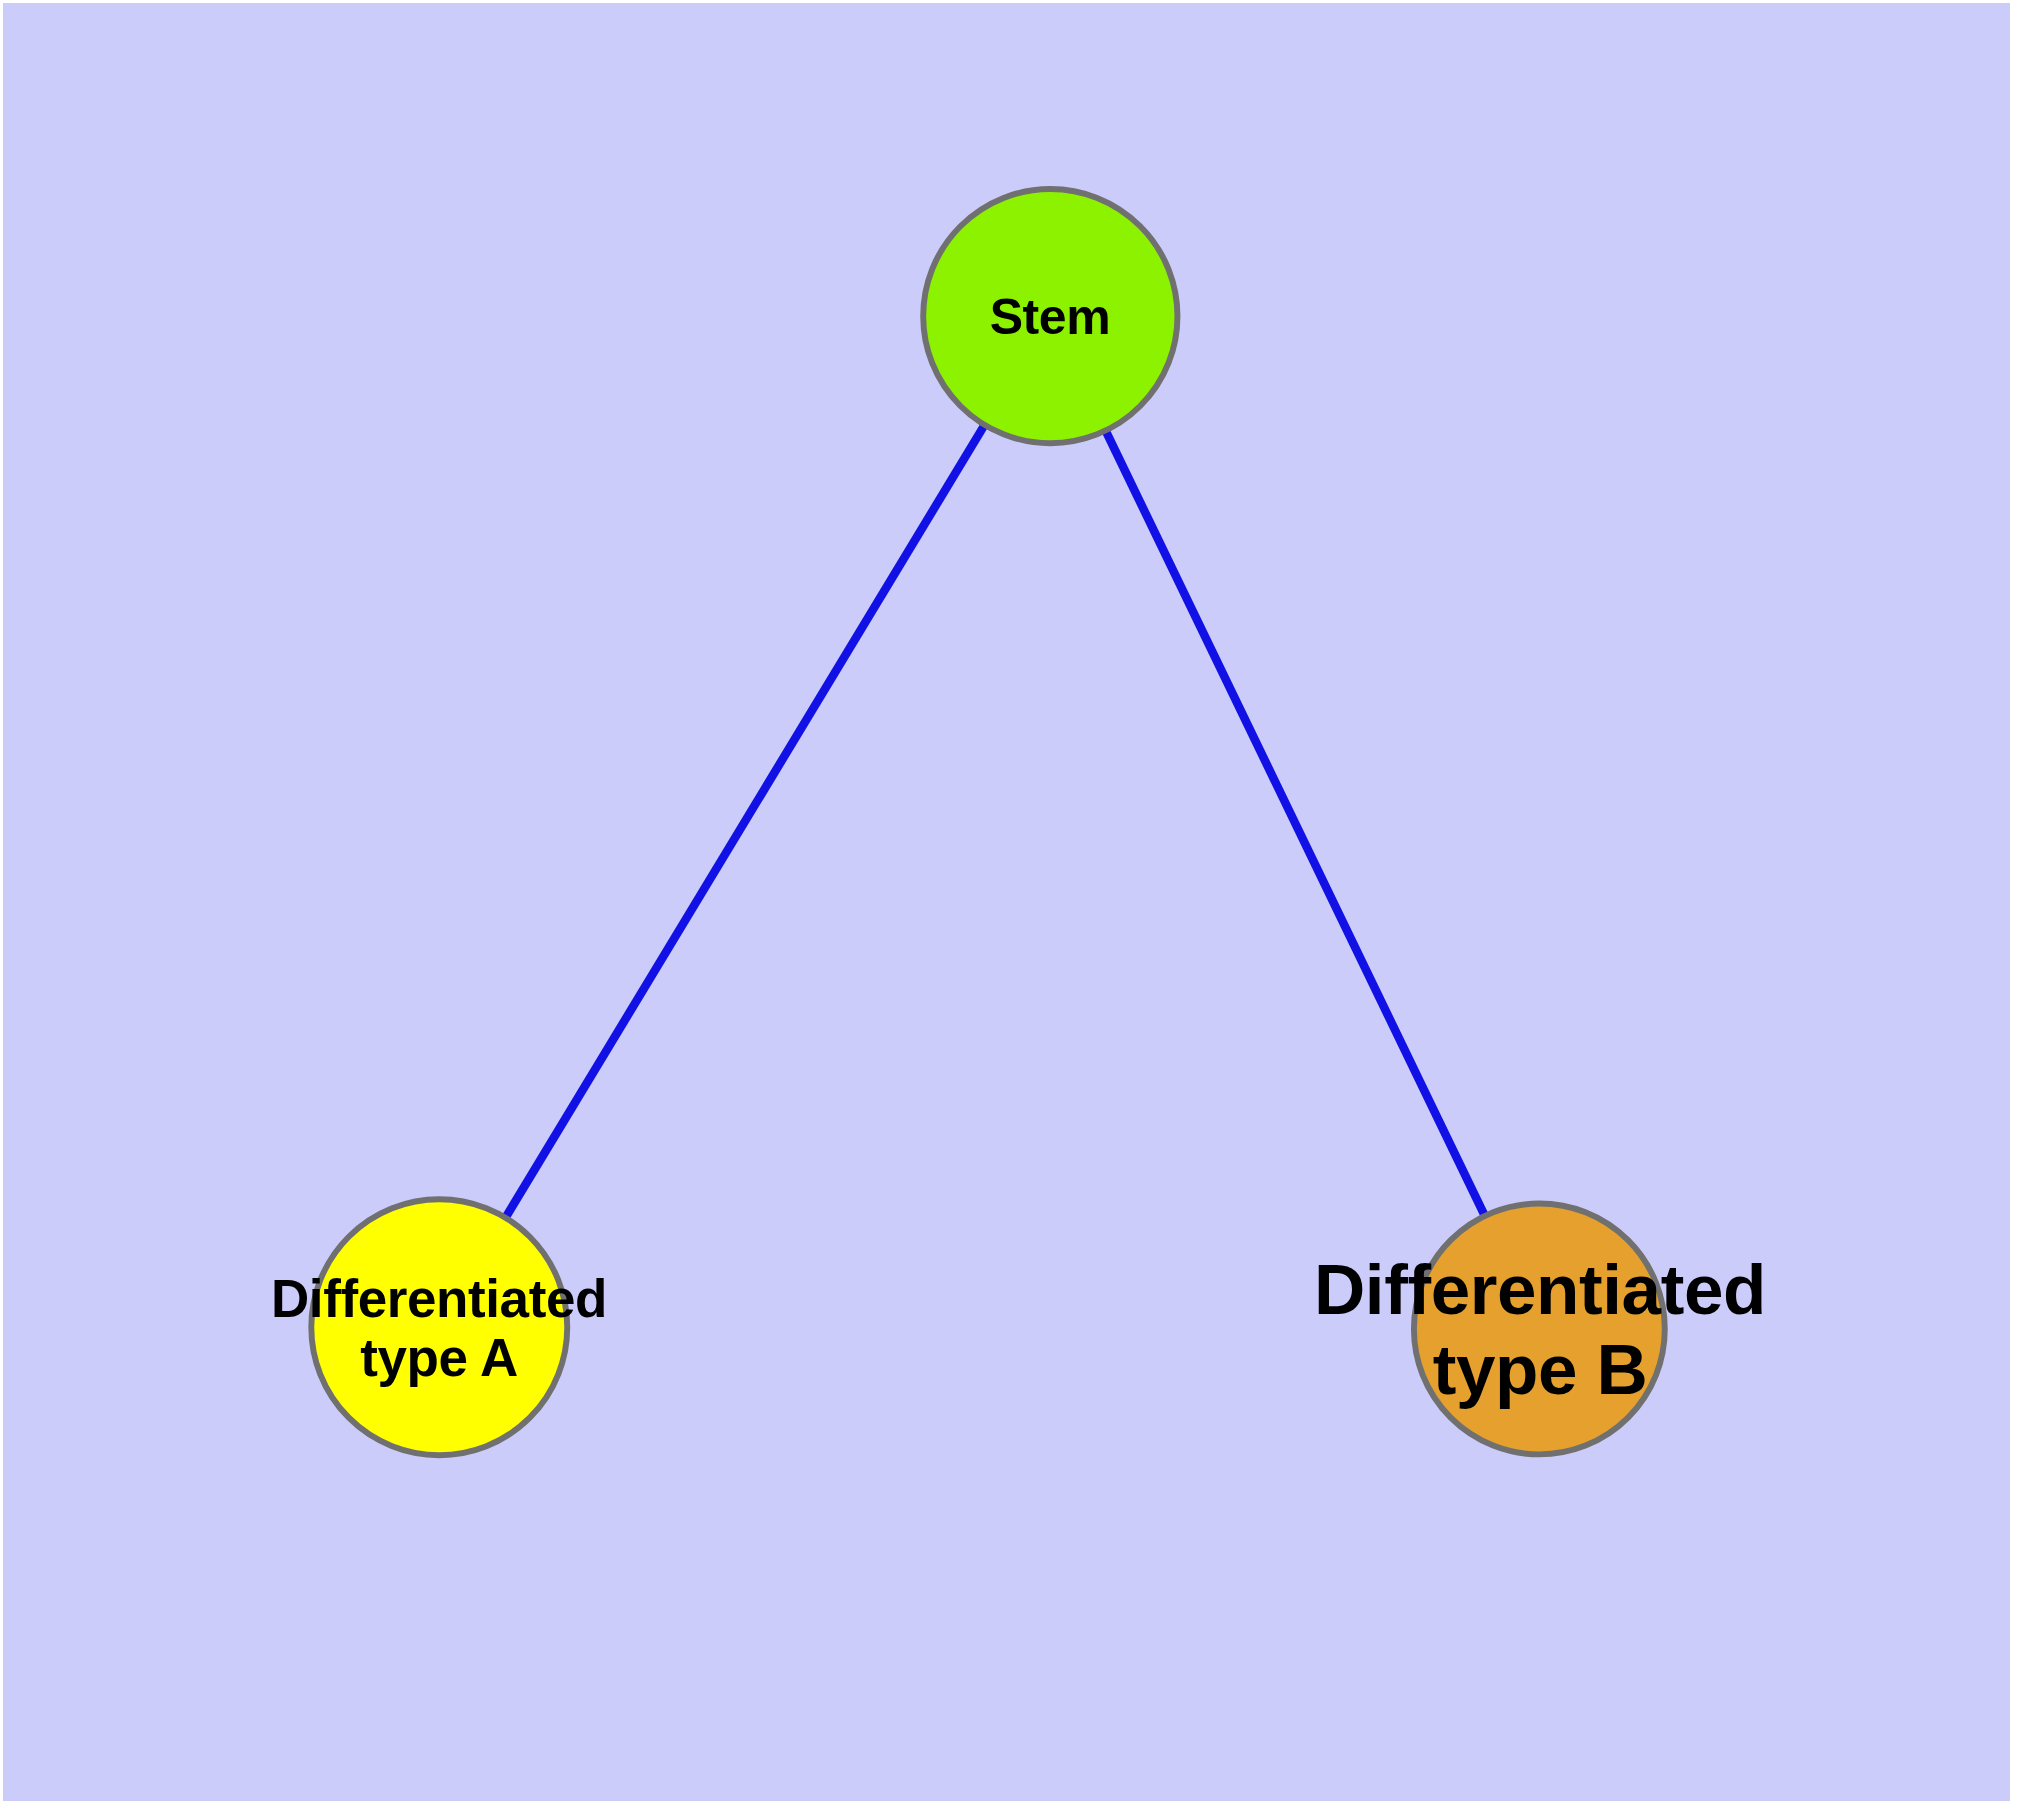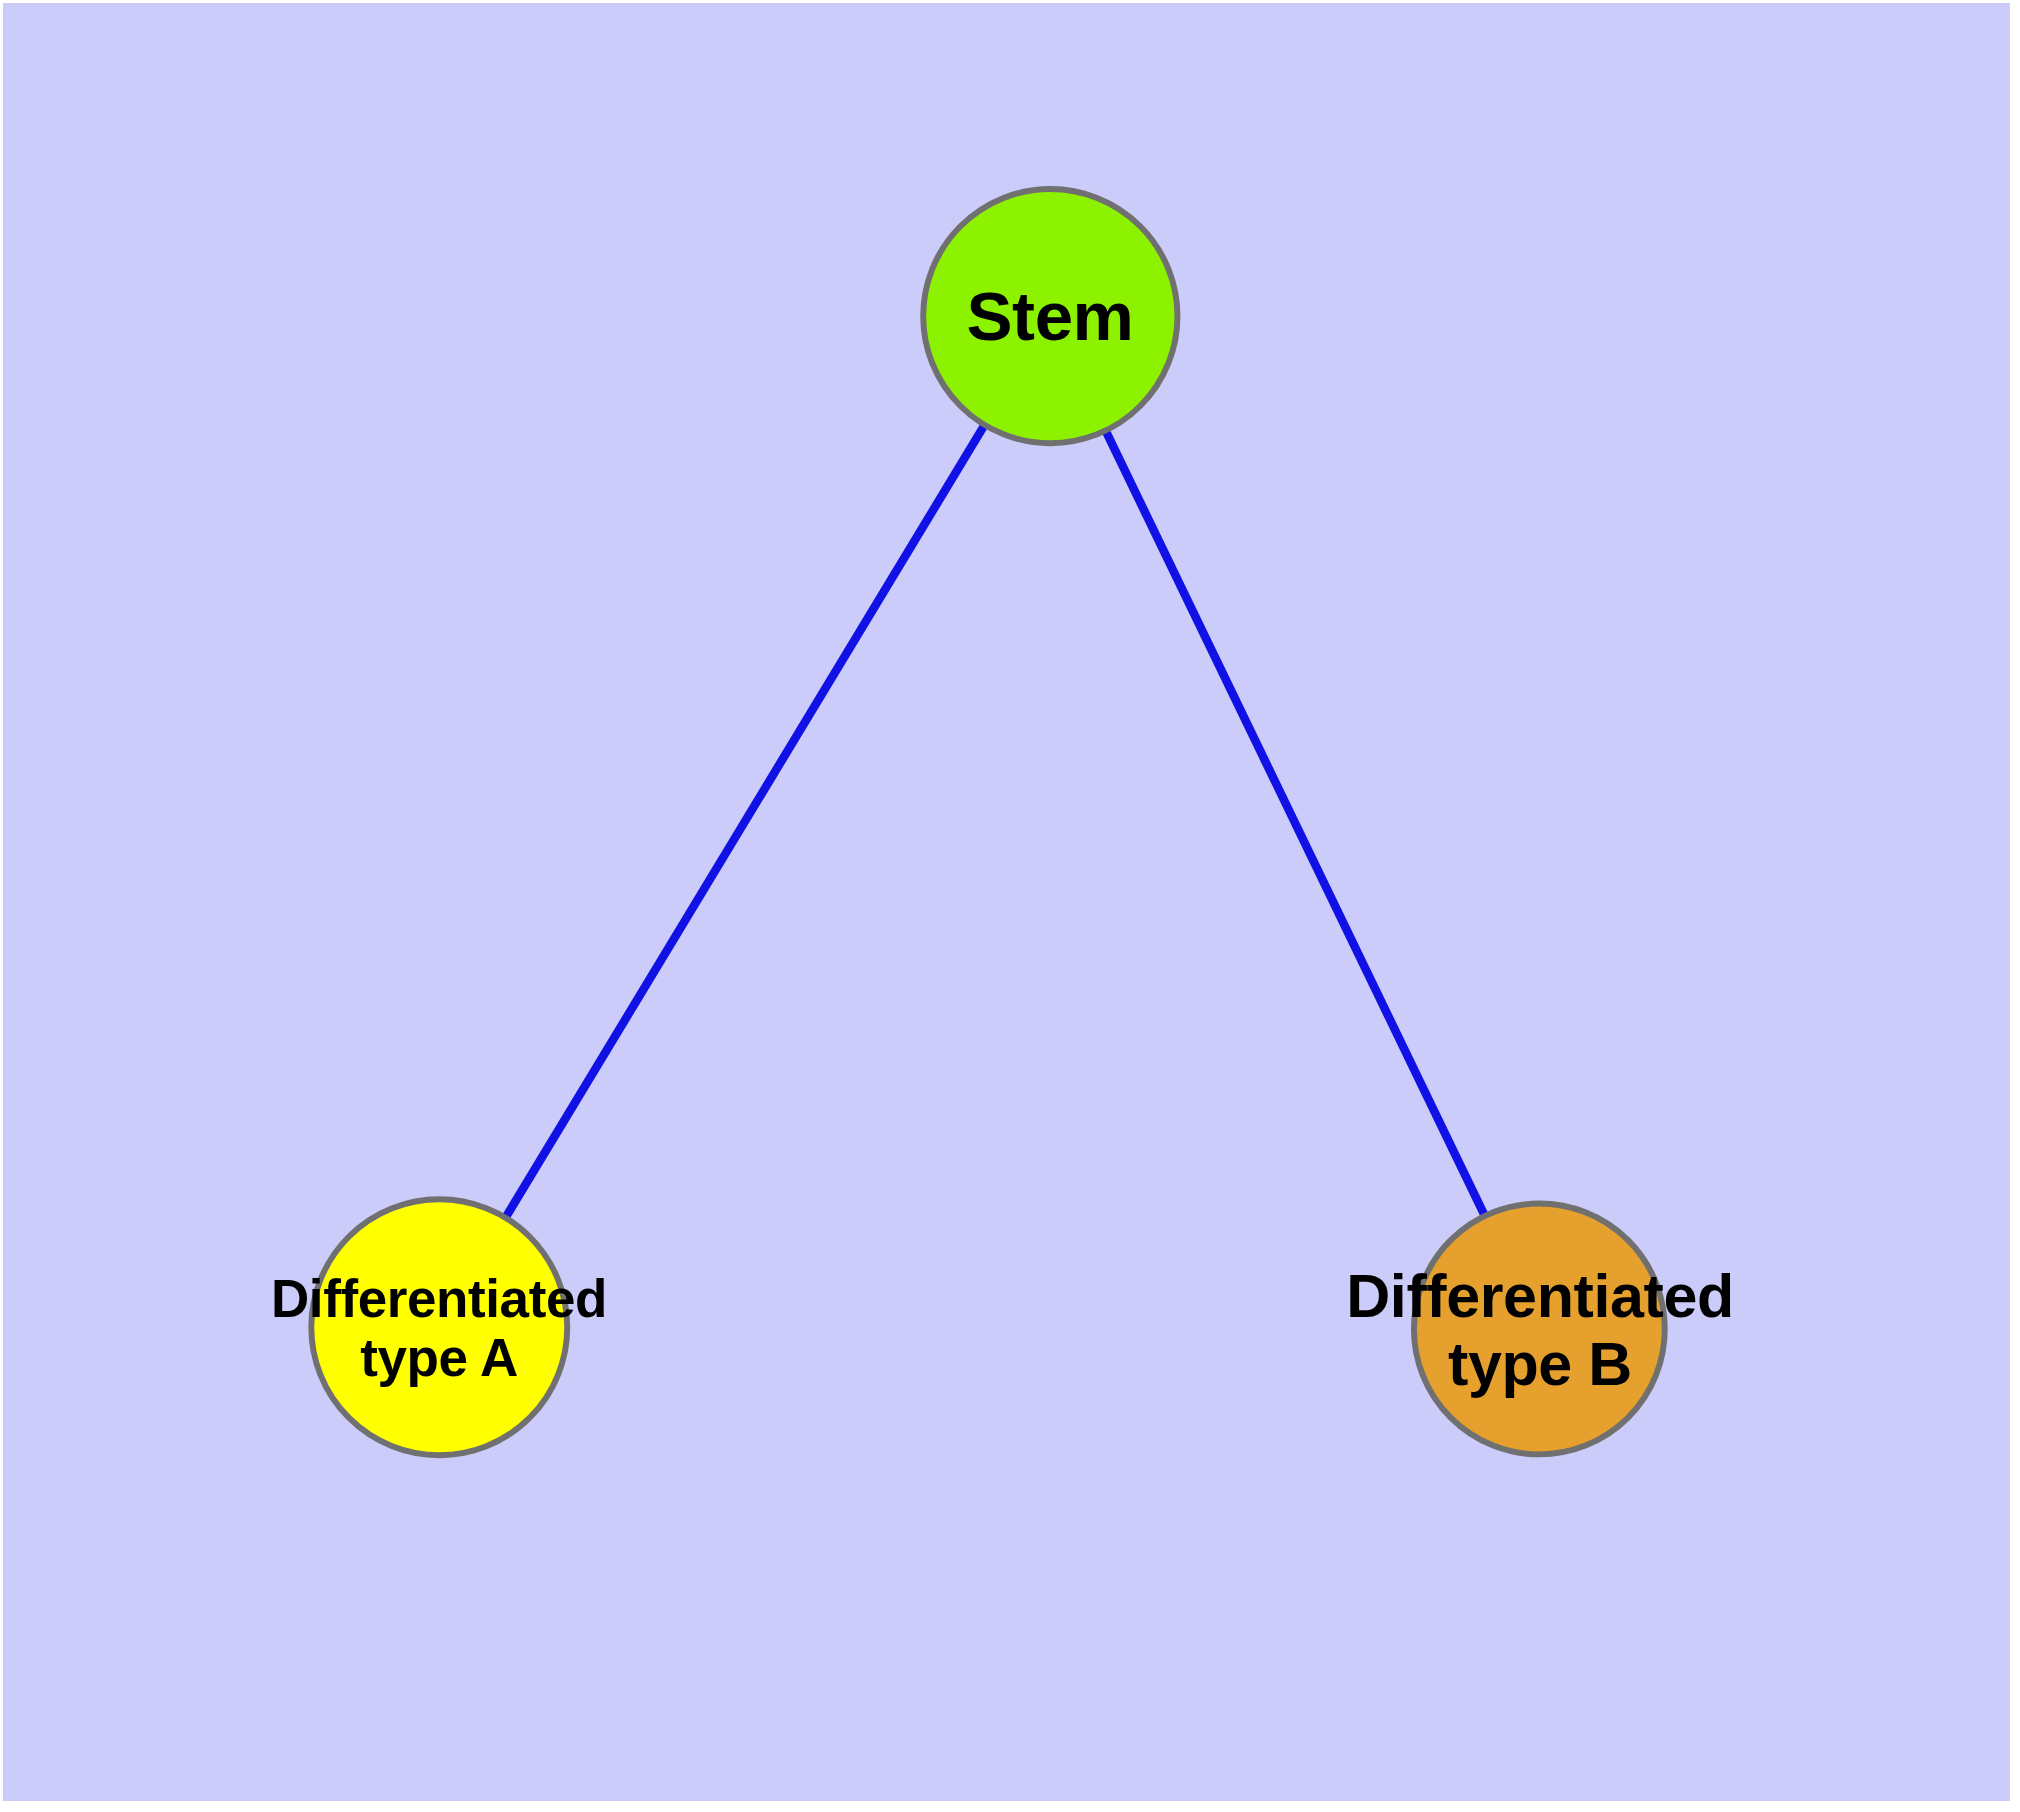--- a/index.html
+++ b/index.html
@@ -49,31 +49,31 @@
     line-height: 1.12;
     white-space: pre;
     letter-spacing: -0.4px;
     transform: translate(-50%, -50%);
     pointer-events: none;
     -webkit-font-smoothing: antialiased;
   }
   #label-stem {
     left: 1050px;
     top: 317px;
-    font-size: 69px;
+    font-size: 50px;
   }
   #label-diff-a {
     left: 439px;
     top: 1328px;
     font-size: 53px;
   }
   #label-diff-b {
     left: 1540px;
     top: 1330px;
-    font-size: 61px;
+    font-size: 71px;
   }
 </style>
 </head>
 <body>
 
 <div id="canvas">
   <div id="plot-area" style="background: rgb(204, 204, 250);"></div>
 
   <svg id="graph-svg" viewBox="0 0 2384 2138" xmlns="http://www.w3.org/2000/svg">
     <g>

